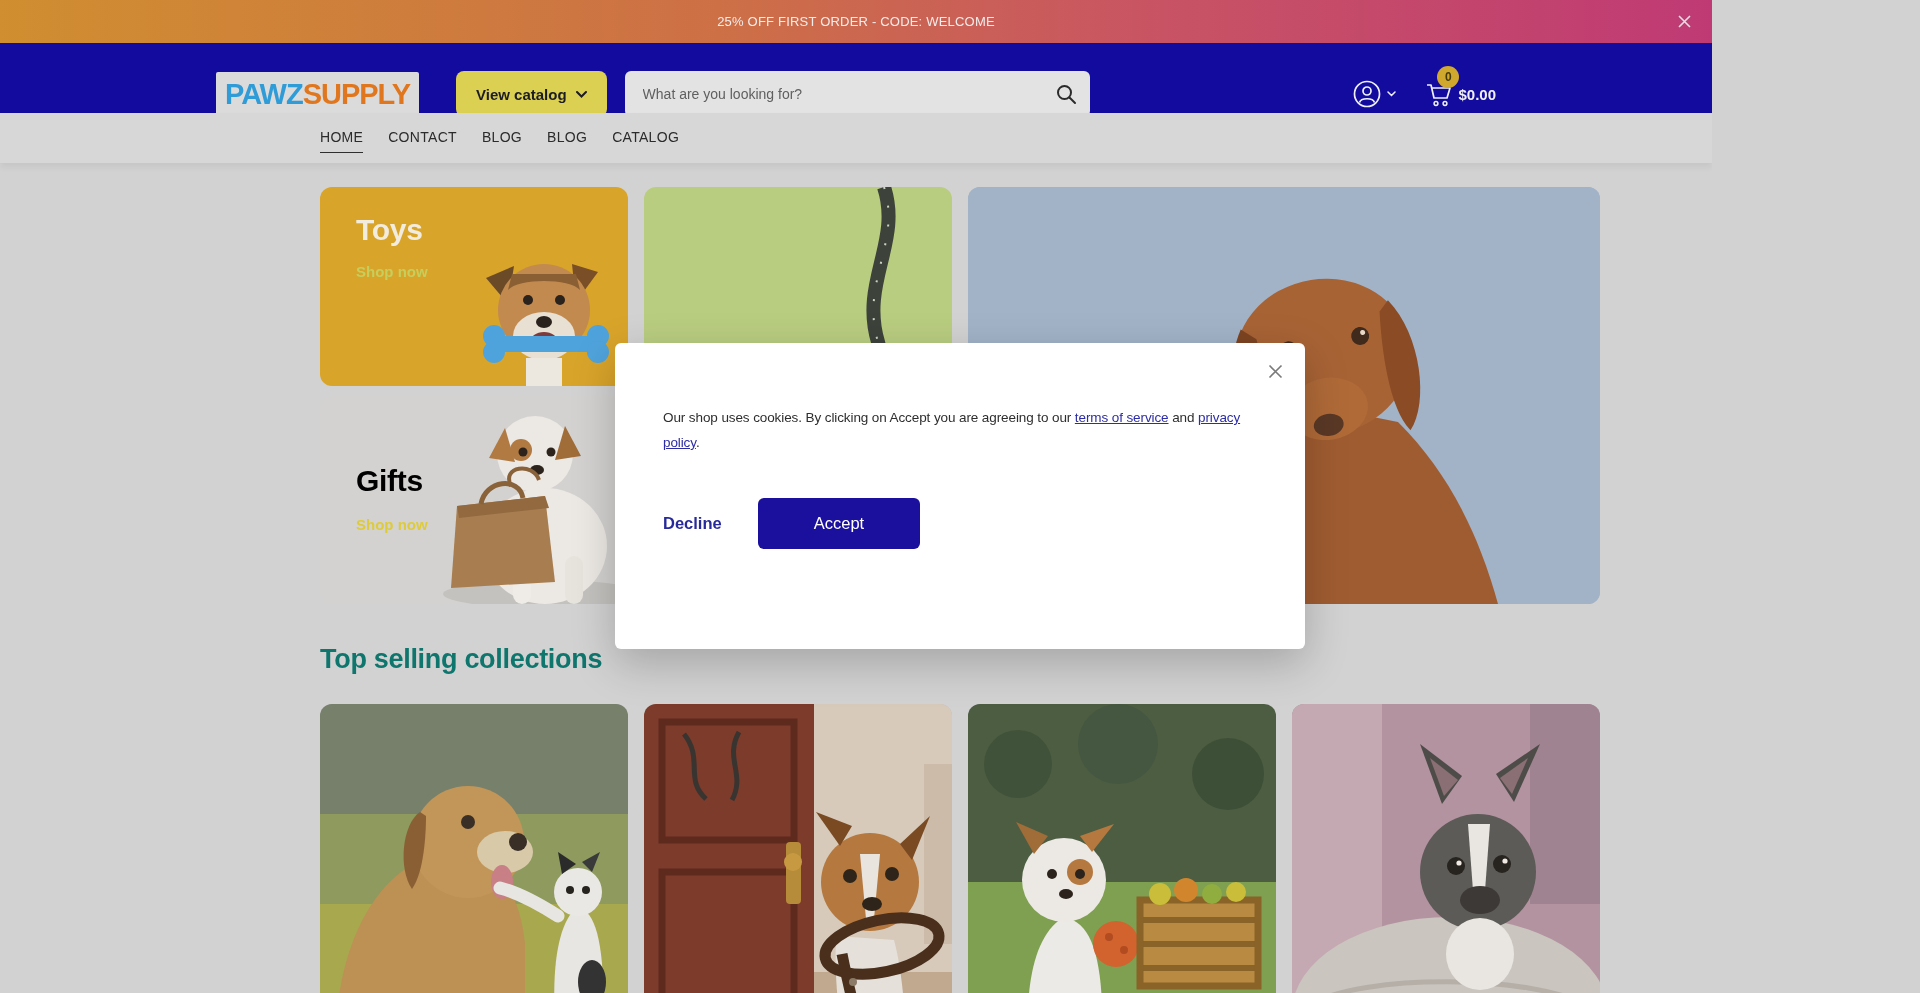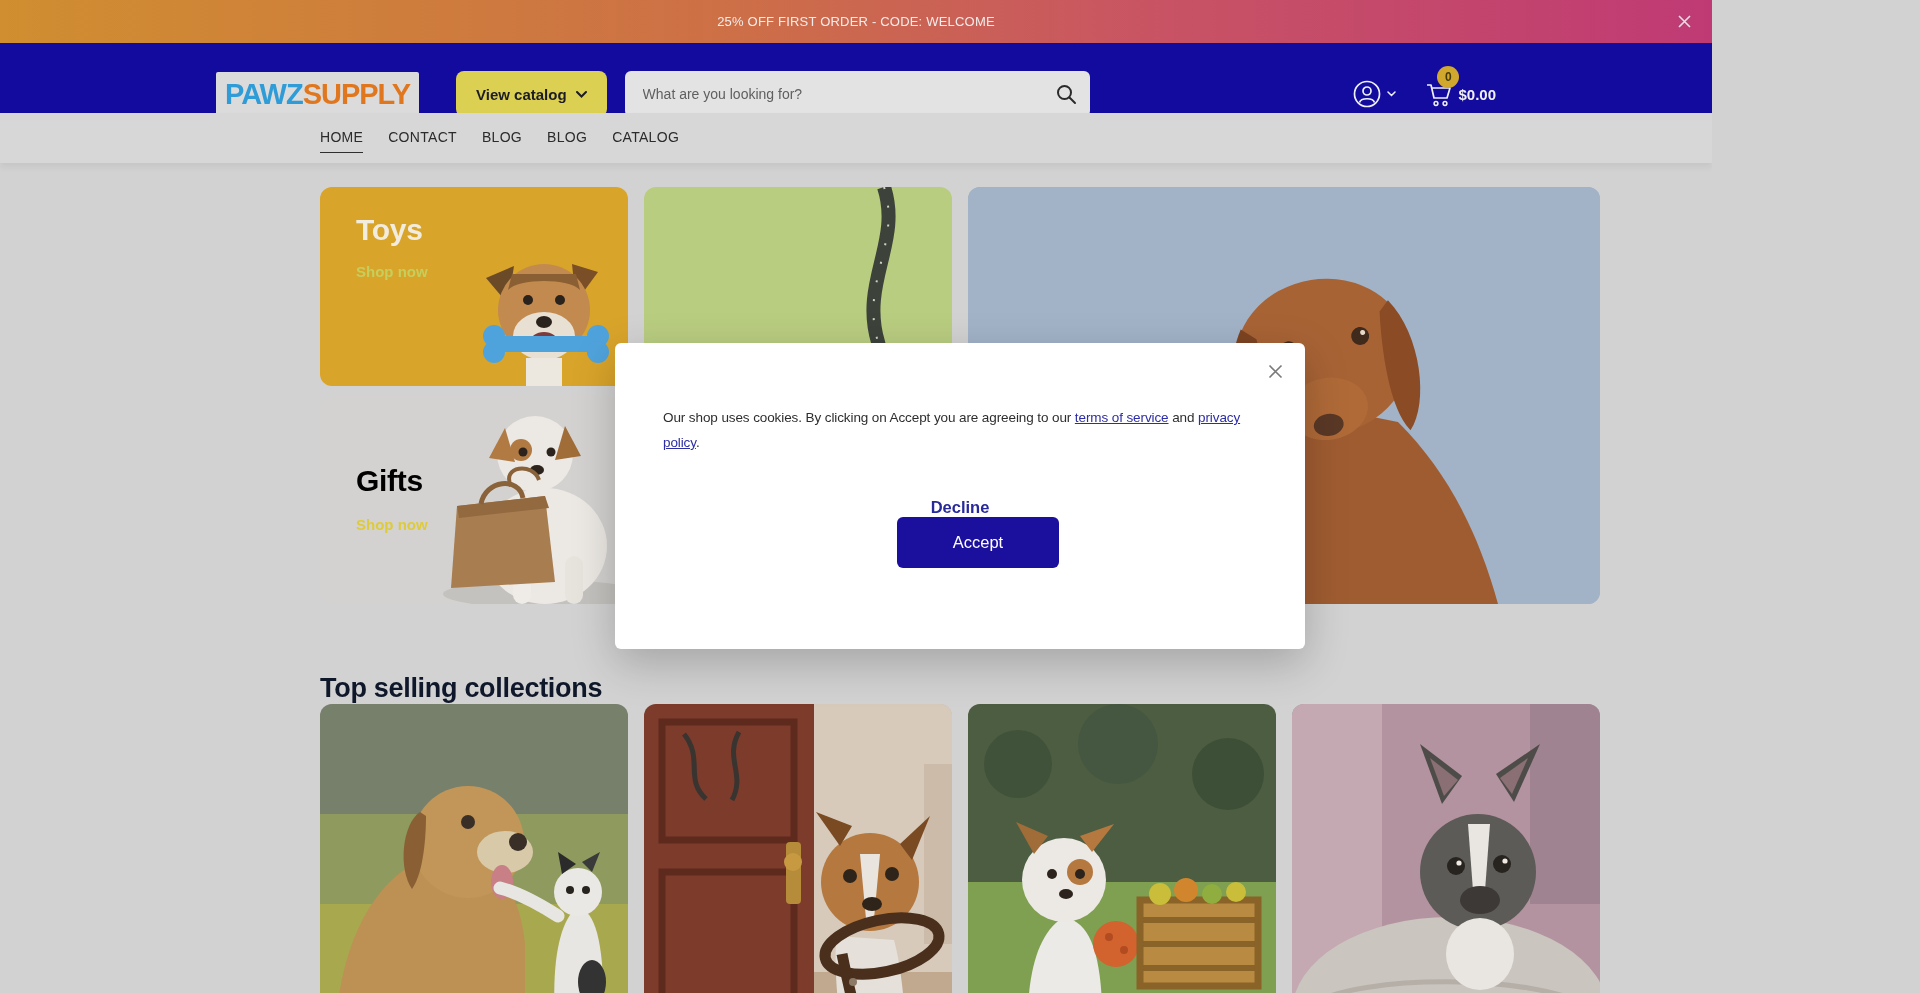--- a/index.html
+++ b/index.html
@@ -56,33 +56,33 @@
   .tile-cta{position:absolute;left:36px;font-size:15px;font-weight:700;text-decoration:none;}
   .tile-toys .tile-cta{top:76px;color:#c6ce5c;}
   .tile-gifts .tile-cta{top:120px;color:#decb3b;}
   .tile svg{display:block;}
   .toys-img{position:absolute;right:0;bottom:0;width:180px;height:148px;}
   .leash-img{position:absolute;inset:0;width:100%;height:100%;}
   .gifts-img{position:absolute;right:0;bottom:0;width:235px;height:208px;}
   .big-img{position:absolute;inset:0;width:100%;height:100%;}
 
   
-  #top-title{position:absolute;top:651px;left:320px;font-size:27px;font-weight:800;color:#0f172a;letter-spacing:-.3px;}
+  #top-title{position:absolute;top:622px;left:320px;font-size:27px;font-weight:800;color:#0f766e;letter-spacing:-.3px;}
   #cards{position:absolute;top:704px;left:320px;width:1280px;display:grid;grid-template-columns:repeat(4,308px);gap:16px;}
   .card{height:330px;border-radius:12px;overflow:hidden;background:#b9b9b9;cursor:pointer;}
   .card svg{display:block;width:100%;height:100%;}
 
   
   .backdrop{position:absolute;inset:0;background:transparent;z-index:40;}
   .modal{position:absolute;left:615px;top:343px;width:690px;height:306px;background:#ffffff;border-radius:6px;
     box-shadow:0 14px 44px rgba(0,0,0,.22);z-index:50;padding:44px 48px;box-sizing:border-box;}
   .modal h2{margin:0;font-size:27px;font-weight:800;color:#141414;letter-spacing:-.2px;}
   .modal p{margin:19px 0 0;font-size:13.5px;color:#2e2e2e;line-height:1.85;max-width:596px;letter-spacing:-.1px;}
   .modal p a{color:#2d2da5;text-decoration:underline;cursor:pointer;}
-  .modal-actions{margin-top:42px;display:flex;align-items:center;flex-direction:column;}
+  .modal-actions{margin-top:42px;display:flex;align-items:center;}
   .decline-btn{background:none;border:0;color:#282a9b;font-weight:700;font-size:16.5px;padding:0;font-family:inherit;cursor:pointer;}
   .accept-btn{margin-left:36px;background:#1b109e;color:#ffffff;font-weight:400;font-size:16.5px;border:0;border-radius:6px;
     padding:16px 56px;font-family:inherit;cursor:pointer;}
   .modal-close{position:absolute;top:12px;right:14px;background:none;border:0;width:32px;height:32px;
     display:flex;align-items:center;justify-content:center;cursor:pointer;}
 </style>
 </head>
 <body>
 
 <div class="page">

